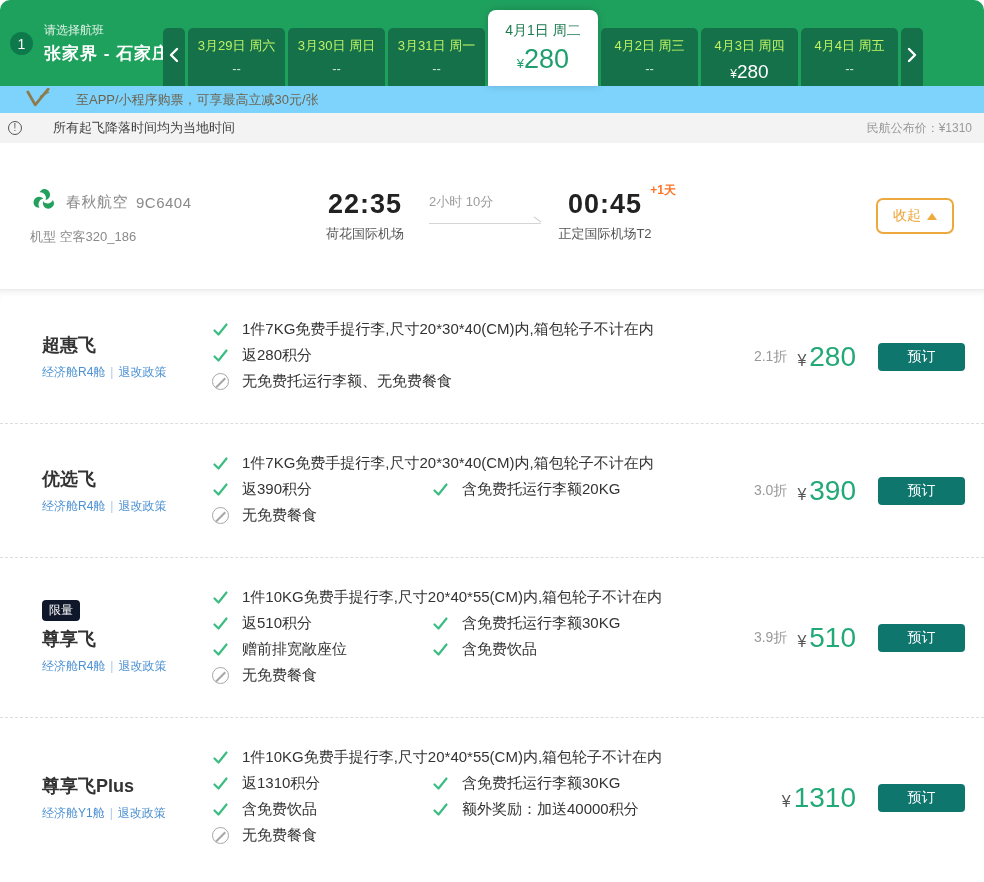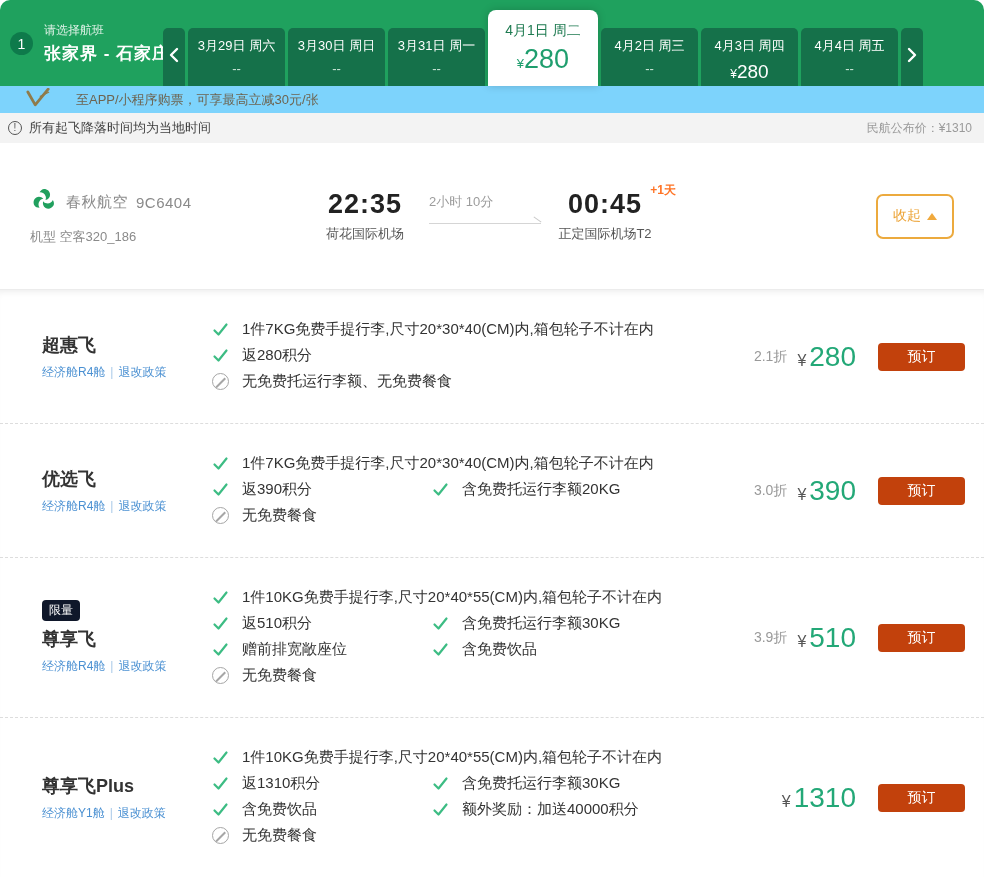--- a/index.html
+++ b/index.html
@@ -11,37 +11,37 @@
   .step { position:absolute; left:10px; top:22px; display:flex; align-items:center; gap:11px; }
   .step-circle { width:23px; height:23px; border-radius:50%; background:#0e7a4b; color:#fff;
     font-size:14px; display:flex; align-items:center; justify-content:center; }
   .step-label { font-size:12px; color:#ddf1e6; }
   .route { font-size:17px; font-weight:bold; color:#fff; margin-top:3px; letter-spacing:1px; }
   .tabs-wrap { position:absolute; left:163px; bottom:0; display:flex; align-items:flex-end; }
   .arrow-btn { width:22px; height:58px; background:#15714a; border-radius:5px 5px 0 0;
     margin-right:3px; display:flex; align-items:center; justify-content:center; cursor:pointer; }
   .tab { width:97px; height:58px; background:#15714a; border-radius:5px 5px 0 0; margin-right:3px;
     text-align:center; padding-top:9px; cursor:pointer; }
-  .tab-date { font-size:13px; color:#ffffff; }
+  .tab-date { font-size:13px; color:#bef264; }
   .tab-price { font-size:13px; color:#cfe8da; margin-top:6px; }
   .tab-price .cur { font-size:12px; color:#fff; }
   .tab-price .amt { font-size:19px; color:#fff; }
   .tab.selected { width:110px; height:76px; background:#fff; border-radius:8px 8px 0 0;
     padding-top:12px; box-shadow:0 0 8px rgba(0,0,0,.18); }
   .tab.selected .tab-date { color:#1d7a50; font-size:14px; }
   .tab.selected .tab-price { margin-top:4px; }
   .tab.selected .cur { font-size:13px; color:#1f9e6e; }
   .tab.selected .amt { font-size:27px; color:#1f9e6e; }
 
   
   .promo { height:27px; background:#7dd3fc; display:flex; align-items:center; padding-left:26px; gap:26px; }
   .promo-text { font-size:13px; color:#6d6450; }
 
   
-  .notice { height:30px; background:#f3f3f3; display:flex; align-items:center; padding:0 12px 0 8px; }
+  .notice { height:30px; background:#f3f3f3; display:flex; align-items:center; padding:0 12px 0 8px;gap:24px; }
   .info-icon { width:14px; height:14px; border:1px solid #555; border-radius:50%; color:#555;
     font-size:10px; line-height:12px; text-align:center; margin-right:7px; flex:none; }
   .info-icon::before { content:"!"; }
   .notice-text { font-size:13px; color:#3f3f3f; }
   .notice-right { margin-left:auto; font-size:12px; color:#9a9a9a; }
 
   
   .flight-card { height:146px; display:flex; align-items:center; padding:0 30px; background:#fff; }
   .airline-block { width:285px; }
   .airline-line { display:flex; align-items:center; gap:8px; }
@@ -50,21 +50,21 @@
   .times-block { display:flex; align-items:flex-start; }
   .time-col { text-align:center; min-width:100px; }
   .time-big { font-size:27px; font-weight:bold; color:#222; letter-spacing:1px; position:relative; display:inline-block; }
   .day-offset { position:absolute; right:-34px; top:-7px; font-size:12px; font-weight:bold; color:#ff7426; letter-spacing:0; }
   .airport { font-size:13px; color:#555; margin-top:5px; white-space:nowrap; }
   .dur-col { width:112px; margin:0 14px; text-align:left; padding-top:4px; }
   .dur-text { font-size:13px; color:#9c9c9c; }
   .dur-line { position:relative; height:1px; background:#d5d5d5; margin-top:12px; }
   .dur-line::after { content:""; position:absolute; right:-1px; top:-4px; width:9px; height:1px;
     background:#c9c9c9; transform:rotate(35deg); }
-  .collapse-btn { margin-left:auto; width:78px; height:45px; border:2px solid #ecaa3e; border-radius:7px;
+  .collapse-btn { margin-left:auto; width:78px; height:36px; border:2px solid #ecaa3e; border-radius:7px;
     background:#fff; color:#eca336; font-size:14px; display:flex; align-items:center; justify-content:center;
     gap:6px; cursor:pointer; }
   .caret-up { width:0; height:0; border-left:5px solid transparent; border-right:5px solid transparent;
     border-bottom:7px solid #f0a93c; }
 
   
   .fare-section { border-top:1px solid #ececec; box-shadow:inset 0 6px 6px -4px rgba(0,0,0,.07); }
   .fare-row { display:flex; align-items:center; padding:25px 0; }
   .fare-row + .fare-row { border-top:1px dashed #ddd; }
   .fare-left { width:212px; padding-left:42px; flex:none; }
@@ -82,21 +82,21 @@
   .ck { flex:none; display:block; }
   .ban-icon { flex:none; width:17px; height:17px; border:1.5px solid #a6a6a6; border-radius:50%; position:relative; }
   .ban-icon::after { content:""; position:absolute; left:1px; right:1px; top:50%; height:1.5px;
     background:#a6a6a6; transform:rotate(-45deg); }
   .fare-right { width:268px; flex:none; display:flex; align-items:center; justify-content:flex-end;
     padding-right:19px; }
   .discount { font-size:14px; color:#999; margin-right:10px; }
   .price-group { display:flex; align-items:baseline; }
   .currency { font-size:16px; color:#555; margin-right:3px; }
   .amount { font-size:28px; color:#23a877; }
-  .book-btn { margin-left:22px; width:87px; height:28px; background:#c2410c; border:none; border-radius:4px;
+  .book-btn { margin-left:22px; width:87px; height:28px; background:#0f766e; border:none; border-radius:4px;
     color:#fff; font-size:14px; cursor:pointer; font-family:inherit; }
 </style>
 </head>
 <body>
 
 <div class="topbar">
   <div class="step">
     <div class="step-circle">1</div>
     <div>
       <div class="step-label">请选择航班</div>

